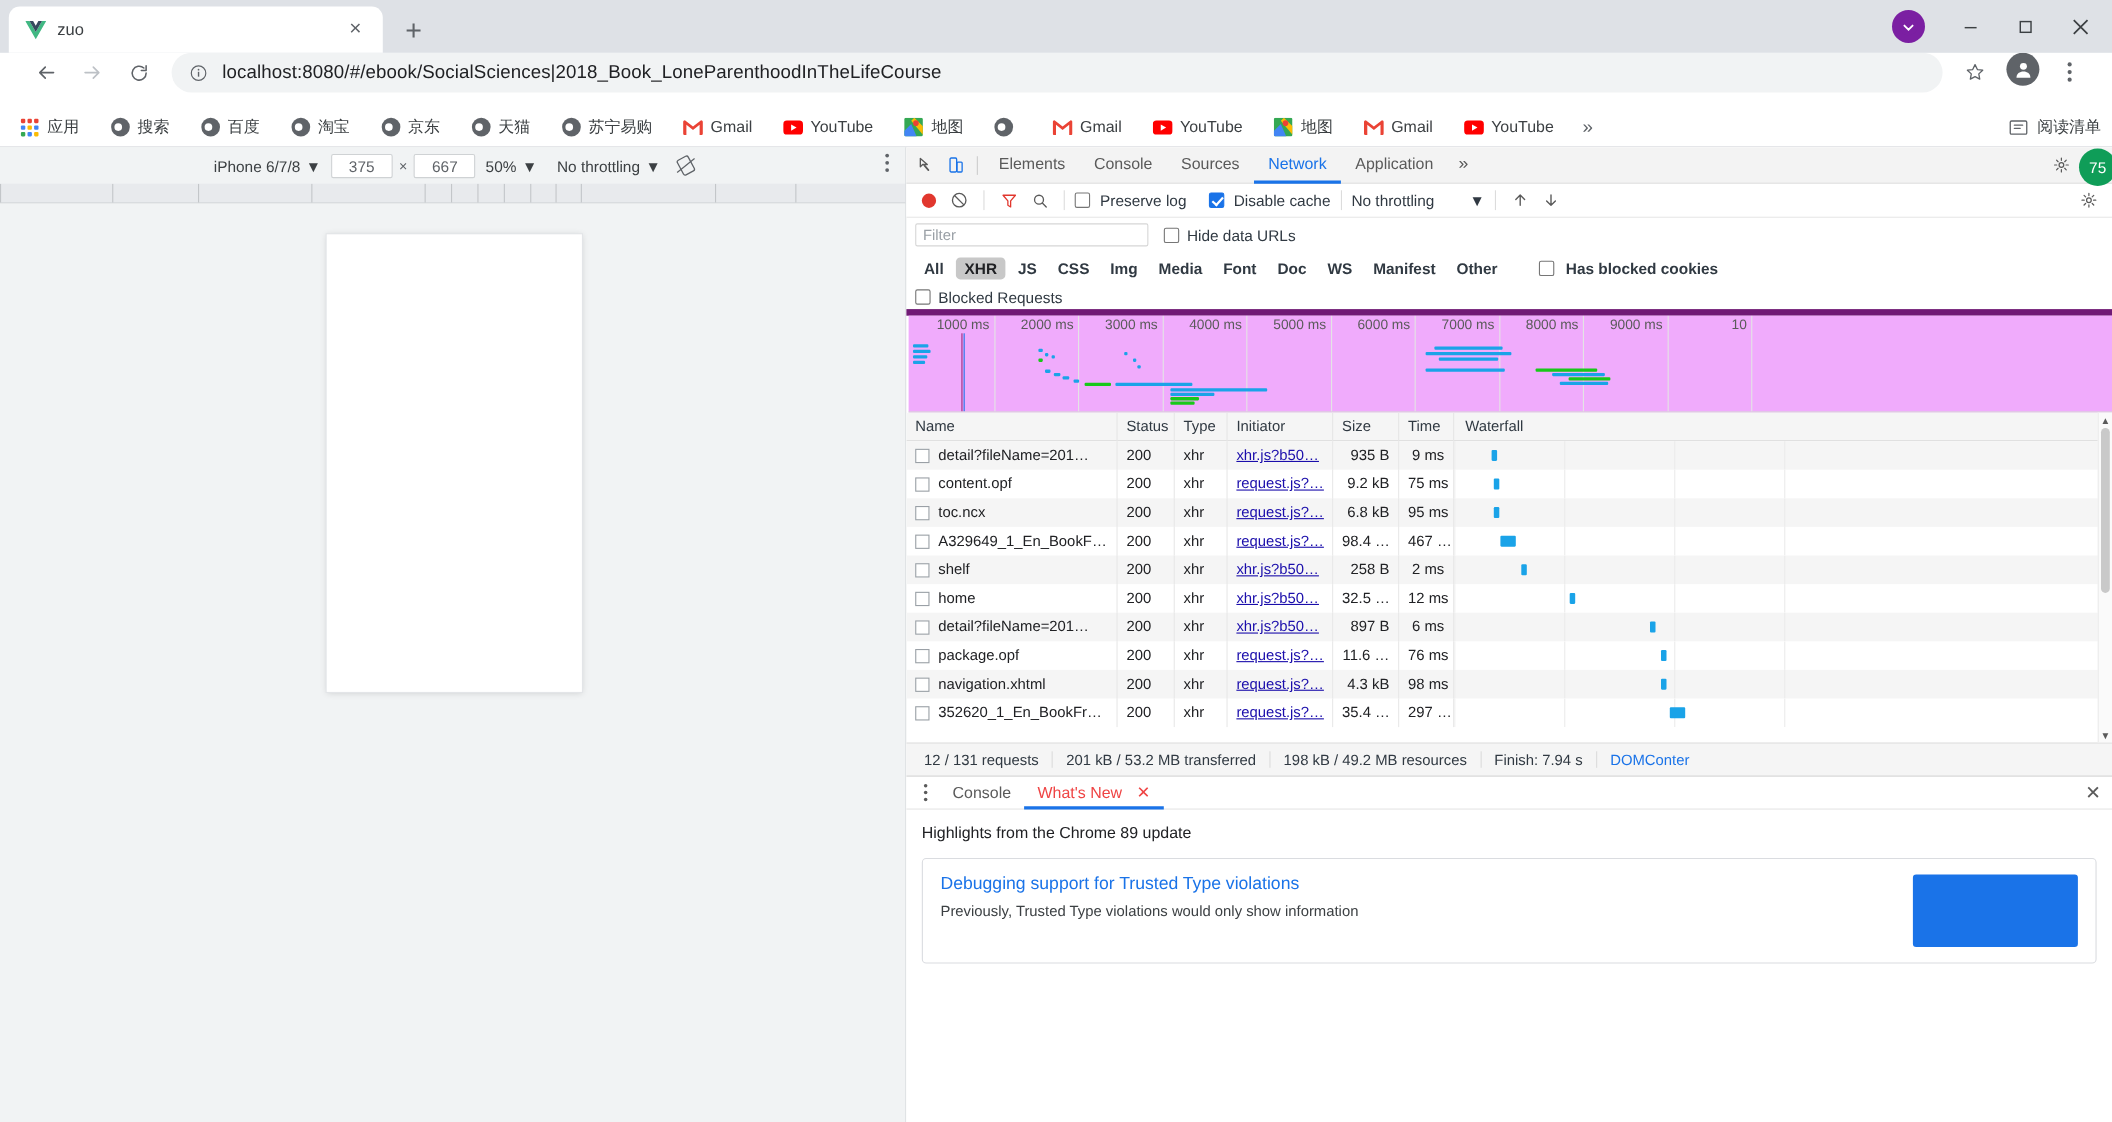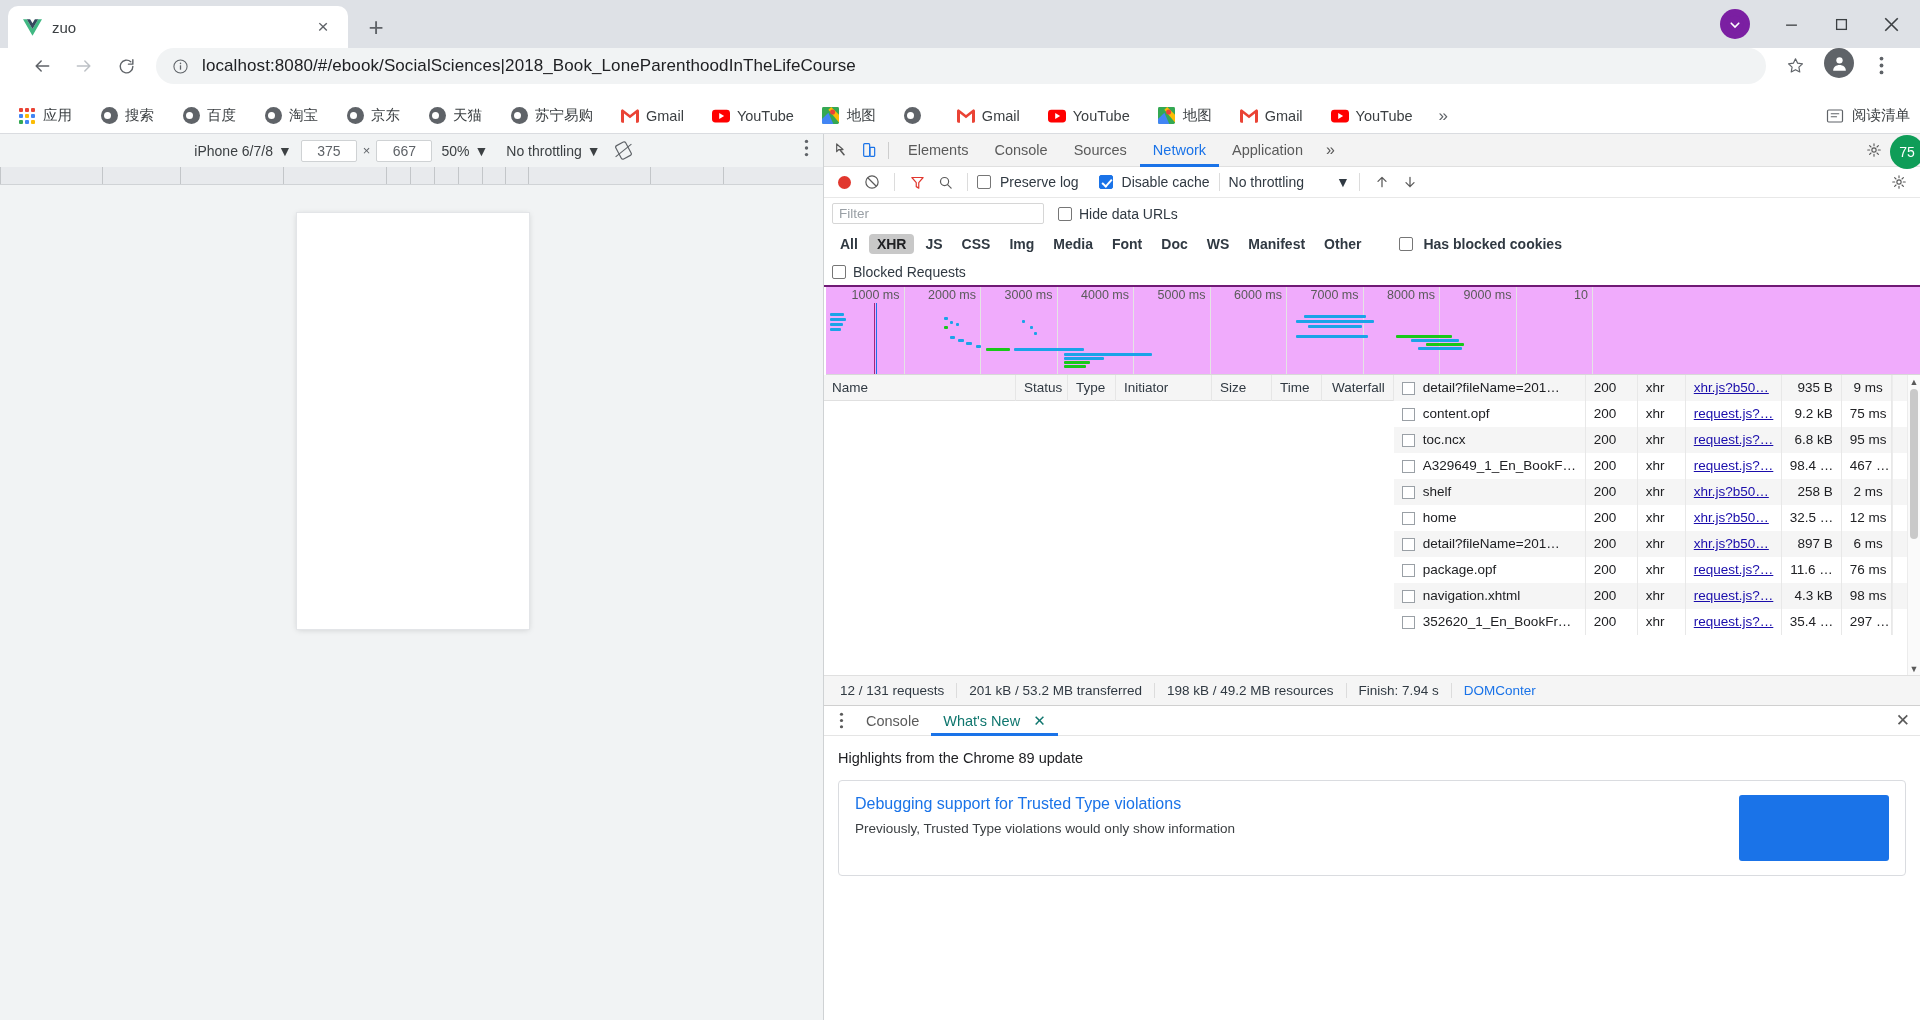--- a/index.html
+++ b/index.html
@@ -122,33 +122,33 @@
   .sel-txt { font-size:14px; color:#303942; cursor:pointer; white-space:nowrap; }
 
   .net-filterbar { height:31px; display:flex; align-items:center; padding:0 8px; gap:14px; }
   .filter-input { width:212px; height:21px; border:1px solid #d6d6d6; border-radius:2px;
      font-size:13.5px; color:#9aa0a6; padding:0 6px; line-height:19px; background:#fff; }
   .net-typebar { height:30px; display:flex; align-items:center; padding:0 8px; gap:3px;
      font-size:14px; color:#303942;font-weight:bold;}
   .chip { padding:2px 8px; border-radius:4px; cursor:pointer; white-space:nowrap;}
   .chip.active { background:#c8c8c8; color:#202124; }
   .net-blockedbar { height:28px; display:flex; align-items:center; padding:0 8px;
-     border-bottom:2px solid #701a75;}
+     border-bottom:6px solid #701a75;}
 
   
   .overview { height:88px; border-bottom:1px solid #d8d8d8; position:relative; overflow:hidden;
      background:#f0abfc; margin-left:2px;}
   .ov-cell { position:absolute; top:0; bottom:0; border-right:1px solid #e4e4e4; }
   .ov-label { position:absolute; top:1px; right:4px; font-size:12.5px; color:#5a5a5a; white-space:nowrap;}
   .ov-bar { position:absolute; height:3px; background:#1aa3e8; border-radius:1px;}
   .ov-bar.g { background:#19c819; }
   .ov-line { position:absolute; top:16px; bottom:0; width:1px; }
 
   
-  .reqtable { flex:1; overflow:hidden; display:flex; position:relative;}
+  .reqtable { flex:1; overflow:hidden; display:flex; flex-direction:column; position:relative;}
   .rt-head { height:26px; display:flex; align-items:center; background:#f5f5f5;
      border-bottom:1px solid #e0e0e0; font-size:13.5px; color:#303942;}
   .rt-head > div { padding:0 8px; height:26px; line-height:26px; border-right:1px solid #e6e6e6; overflow:hidden;}
   .rt-row { height:26px; display:flex; align-items:center; font-size:13.5px; color:#202124;}
   .rt-row:nth-child(odd) { background:#f5f5f5; }
   .rt-row > div { padding:0 8px; height:26px; line-height:26px; border-right:1px solid #e8e8e8; overflow:hidden; white-space:nowrap;}
   .c-name { width:192px; display:flex !important; align-items:center; gap:8px; padding-left:8px !important;}
   .c-status { width:52px; }
   .c-type { width:48px; }
   .c-init { width:96px; color:#1a0dab; text-decoration:underline; }
@@ -170,21 +170,21 @@
   .summarybar span:last-child { border-right:none; color:#1a73e8; }
 
   
   .drawer { height:calc(1020px - 48px - 50px - 36px - 33px - 31px - 31px - 30px - 28px - 88px - 300px - 30px);
      min-height:0; border-top:1px solid #d0d0d0; background:#fff; }
   .drawer-tabs { height:30px; display:flex; align-items:center; border-bottom:1px solid #e5e5e5;
      padding-left:4px; position:relative;}
   .drawer-kebab { width:26px; height:26px; display:flex; align-items:center; justify-content:center;
      color:#5a5a5a; font-size:18px; cursor:pointer;}
   .drawer-tab { font-size:14.5px; color:#5a5a5a; padding:0 12px; height:30px; line-height:30px; cursor:pointer;}
-  .drawer-tab.active { color:#0f766e; box-shadow: inset 0 -3px 0 #1a73e8; }
+  .drawer-tab.active { color:#ef4444; box-shadow: inset 0 -3px 0 #1a73e8; }
   .drawer-close { position:absolute; right:10px; color:#5a5a5a; font-size:17px; cursor:pointer;}
   .wn-head { font-size:14.5px; color:#202124; padding:14px 14px 10px 14px;}
   .wn-card { margin:4px 14px; border:1px solid #dadce0; border-radius:4px; padding:14px 16px;
      display:flex; gap:14px; background:#fff;}
   .wn-title { font-size:16px; color:#1a73e8; margin-bottom:6px;}
   .wn-sub { font-size:13.5px; color:#3c4043; line-height:1.5;}
   .wn-thumb { width:150px; height:66px; background:#1a73e8; border-radius:3px; flex:0 0 150px;}
 </style>
 </head>
 <body>

